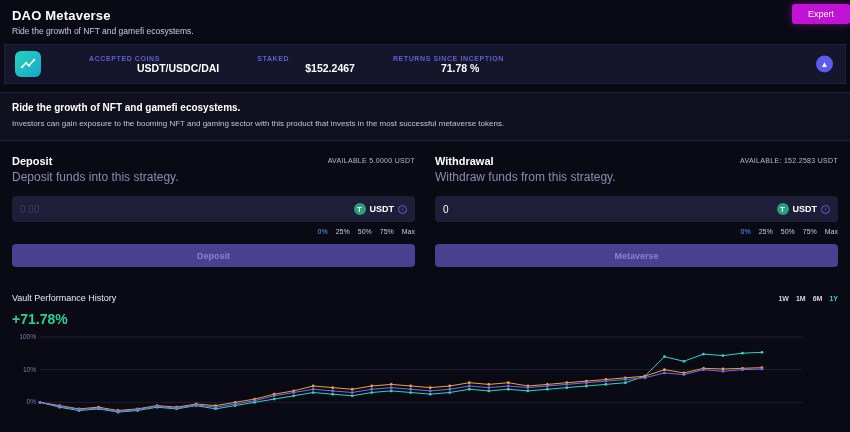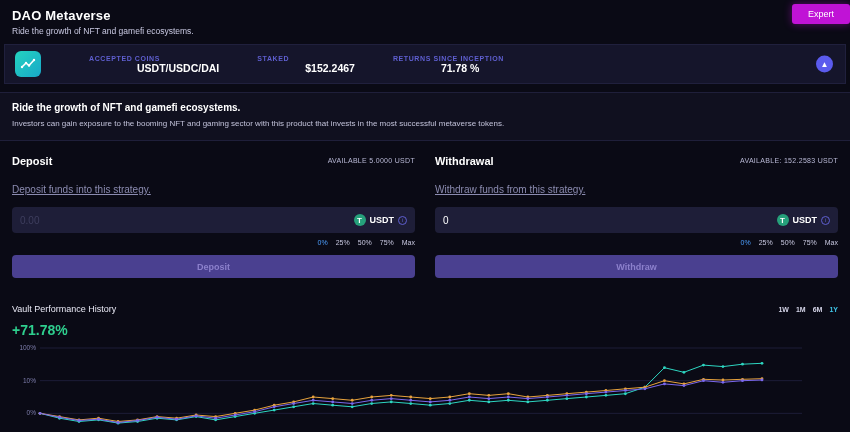--- a/index.html
+++ b/index.html
@@ -60,21 +60,21 @@
     padding:9px 12px 12px 12px;
   }
   .description .d-title { font-size:10px; font-weight:bold; }
   .description .d-body { font-size:8px; color:#c2c2da; margin-top:6px; }
 
   
   .panels { display:flex; gap:20px; padding:14px 12px 8px 12px; }
   .panel { flex:1; }
   .panel-head { display:flex; justify-content:space-between; align-items:flex-start; }
   .panel-head .p-title { font-size:11px; font-weight:bold; }
-  .panel-head .p-sub { font-size:10px; color:#8b8bb0; margin-top:17px;text-decoration:underline; }
+  .panel-head .p-sub { font-size:12px; color:#8b8bb0; margin-top:3px; }
   .panel-head .p-avail { font-size:7px; color:#b9b9d6; letter-spacing:.3px; margin-top:2px; }
 
   .amount-box {
     margin-top:12px;
     background:#1e1e38; border-radius:4px;
     display:flex; align-items:center;
     height:26px; padding:0 8px;
   }
   .amount-input {
     flex:1; background:transparent; border:none; outline:none;
@@ -204,21 +204,21 @@
         <div class="info-icon">i</div>
       </div>
     </div>
     <div class="percents" id="withdraw-percents">
         <span class="pct active">0%</span>
         <span class="pct">25%</span>
         <span class="pct">50%</span>
         <span class="pct">75%</span>
         <span class="pct">Max</span>
       </div>
-    <button class="action-btn">Withdraw</button>
+    <button class="action-btn">Metaverse</button>
   </div>
 
 </div>
 
 <div class="chart-section">
   <div class="chart-head">
     <div class="chart-title">Vault Performance History</div>
     <div class="ranges" id="ranges">
         <span class="range">1W</span>
         <span class="range">1M</span>

